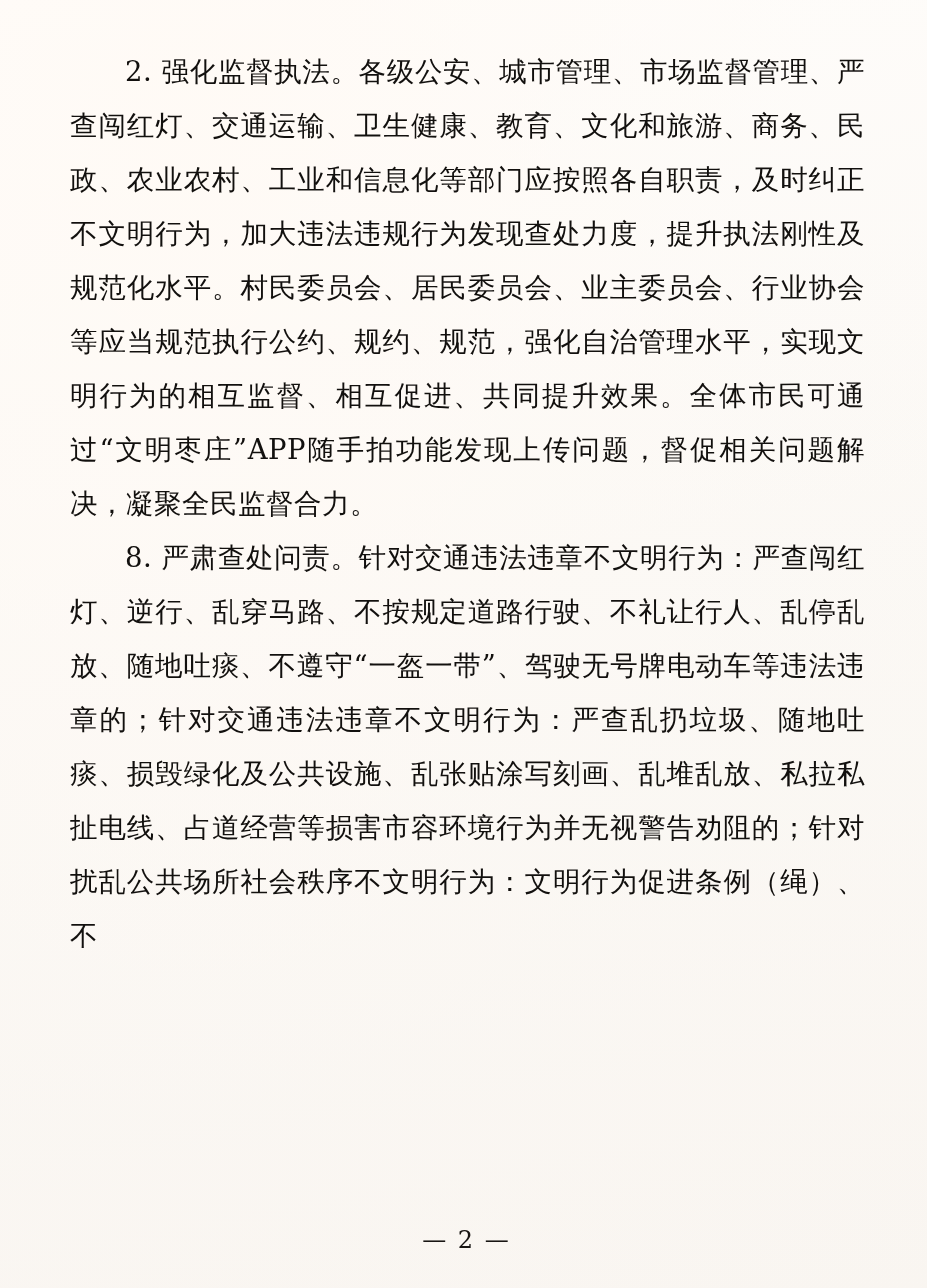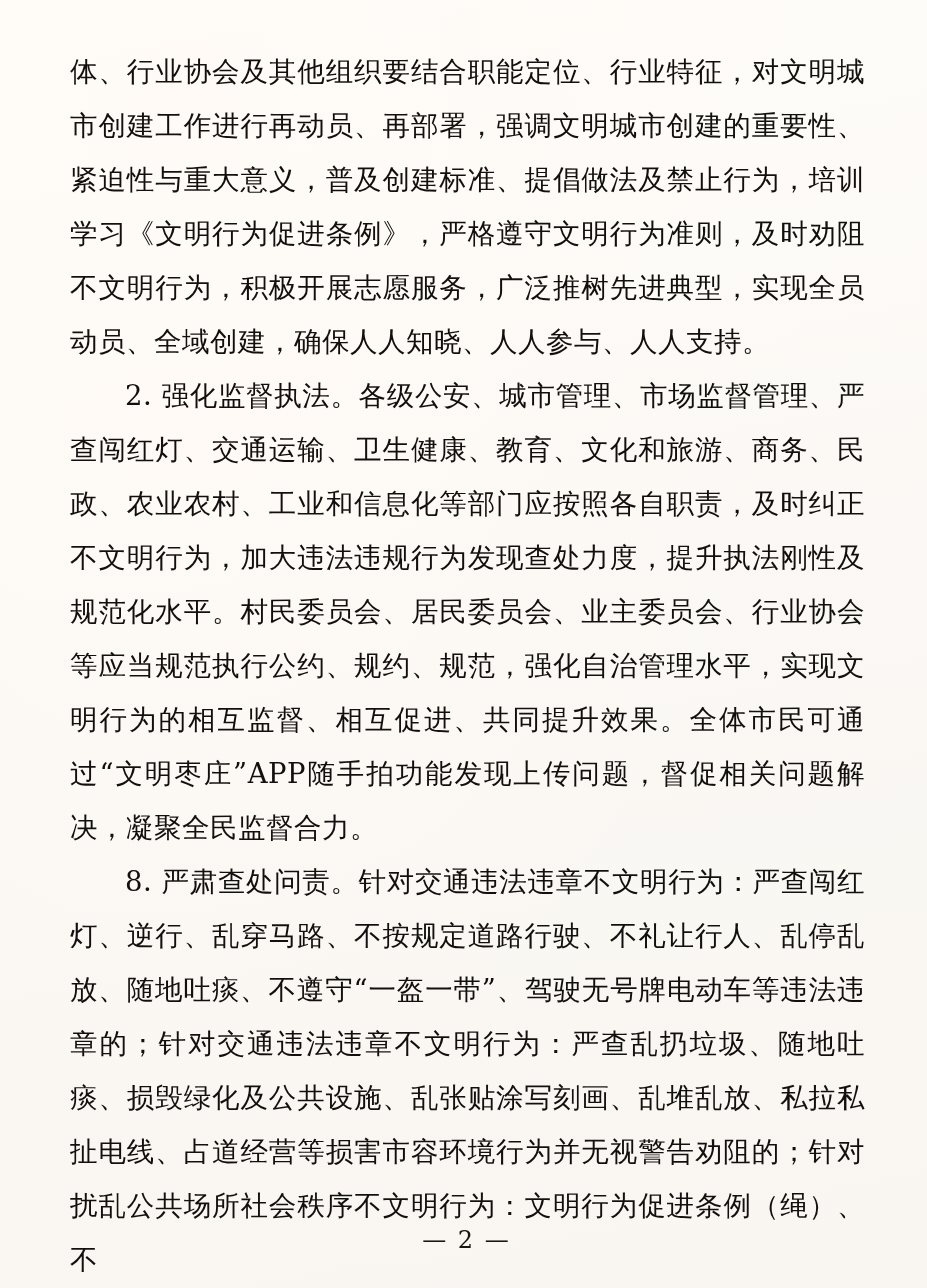--- a/index.html
+++ b/index.html
@@ -64,21 +64,20 @@
     padding-left: 6px;
   }
 </style>
 </head>
 <body>
 
 <div class="paper"></div>
 
 <div class="page">
   <div class="doc-body" id="doc-body">
-      <div class="para"><span class="">体、行业协会及其他组织要结合职能定位、行业特征，对文明城市创建工作进行再动员、再部署，强调文明城市创建的重要性、紧迫性与重大意义，普及创建标准、提倡做法及禁止行为，培训学习《文明行为促进条例》，严格遵守文明行为准则，及时劝阻不文明行为，积极开展志愿服务，广泛推树先进典型，实现全员动员、全域创建，确保人人知晓、人人参与、人人支持。</span></div>
       <div class="para indent"><span class="bold">2. 强化监督执法。</span><span class="">各级公安、城市管理、市场监督管理、严查闯红灯、交通运输、卫生健康、教育、文化和旅游、商务、民政、农业农村、工业和信息化等部门应按照各自职责，及时纠正不文明行为，加大违法违规行为发现查处力度，提升执法刚性及规范化水平。村民委员会、居民委员会、业主委员会、行业协会等应当规范执行公约、规约、规范，强化自治管理水平，实现文明行为的相互监督、相互促进、共同提升效果。全体市民可通过“文明枣庄”APP随手拍功能发现上传问题，督促相关问题解决，凝聚全民监督合力。</span></div>
       <div class="para indent"><span class="bold">8. 严肃查处问责。</span><span class="">针对交通违法违章不文明行为：严查闯红灯、逆行、乱穿马路、不按规定道路行驶、不礼让行人、乱停乱放、随地吐痰、不遵守“一盔一带”、驾驶无号牌电动车等违法违章的；</span><span class="bold">针对交通违法违章不文明行为：</span><span class="">严查乱扔垃圾、随地吐痰、损毁绿化及公共设施、乱张贴涂写刻画、乱堆乱放、私拉私扯电线、占道经营等损害市容环境行为并无视警告劝阻的；</span><span class="bold">针对扰乱公共场所社会秩序不文明行为：</span><span class="">文明行为促进条例（绳）、不</span></div>
     </div>
 </div>
 
 <div class="footer">
   <span class="footer-inner">— 2 —</span>
 </div>
 
 </body></html>

